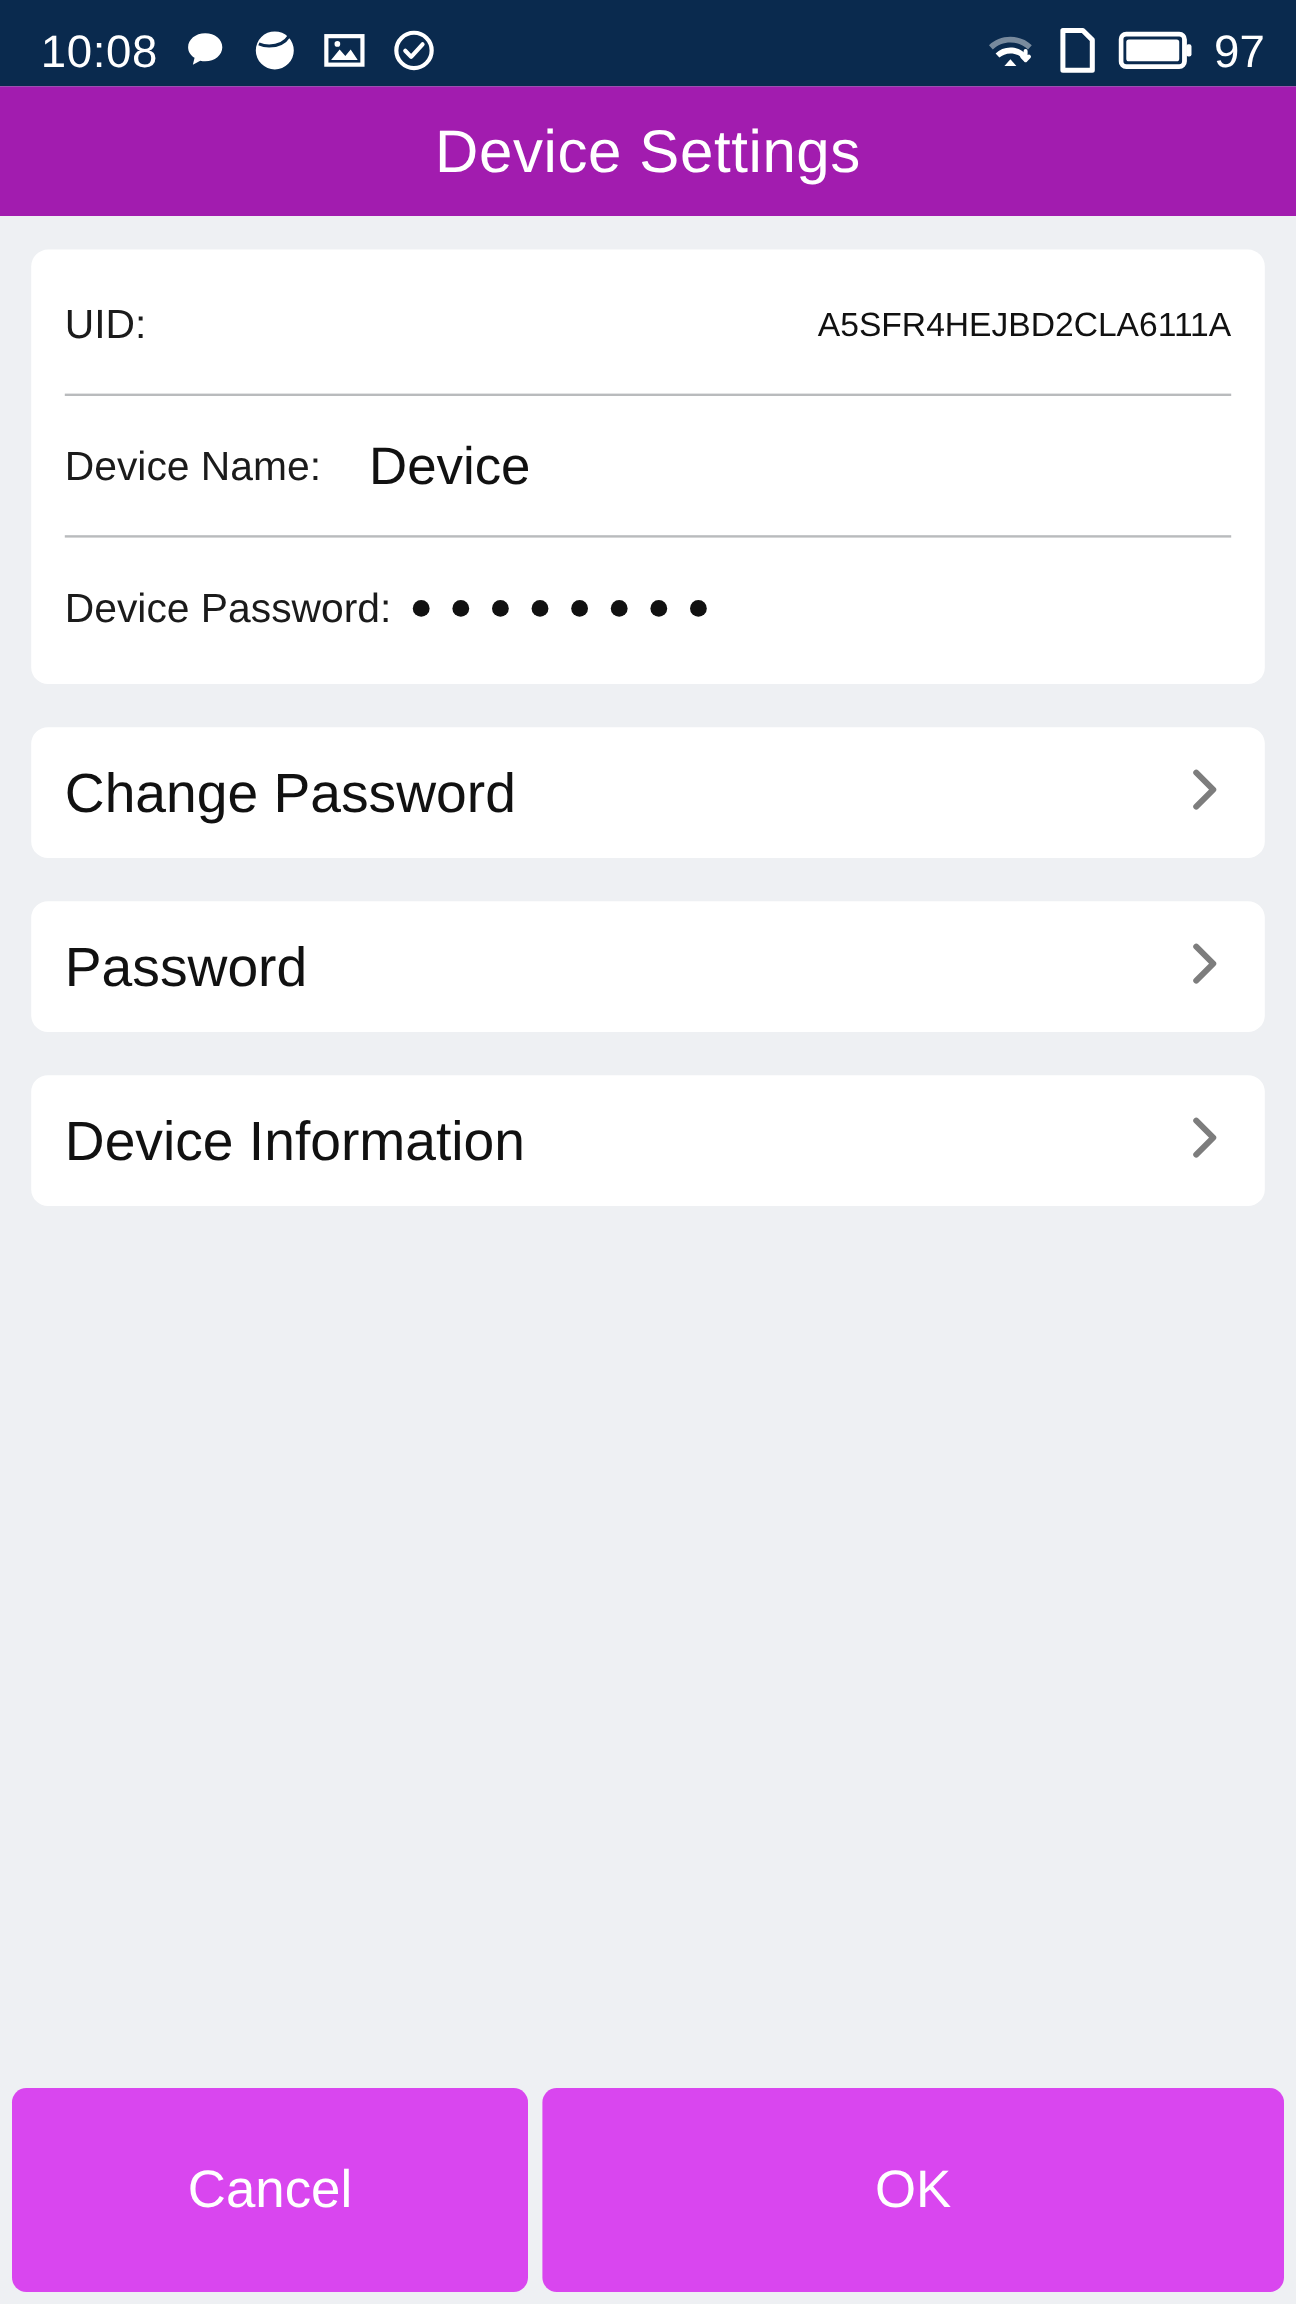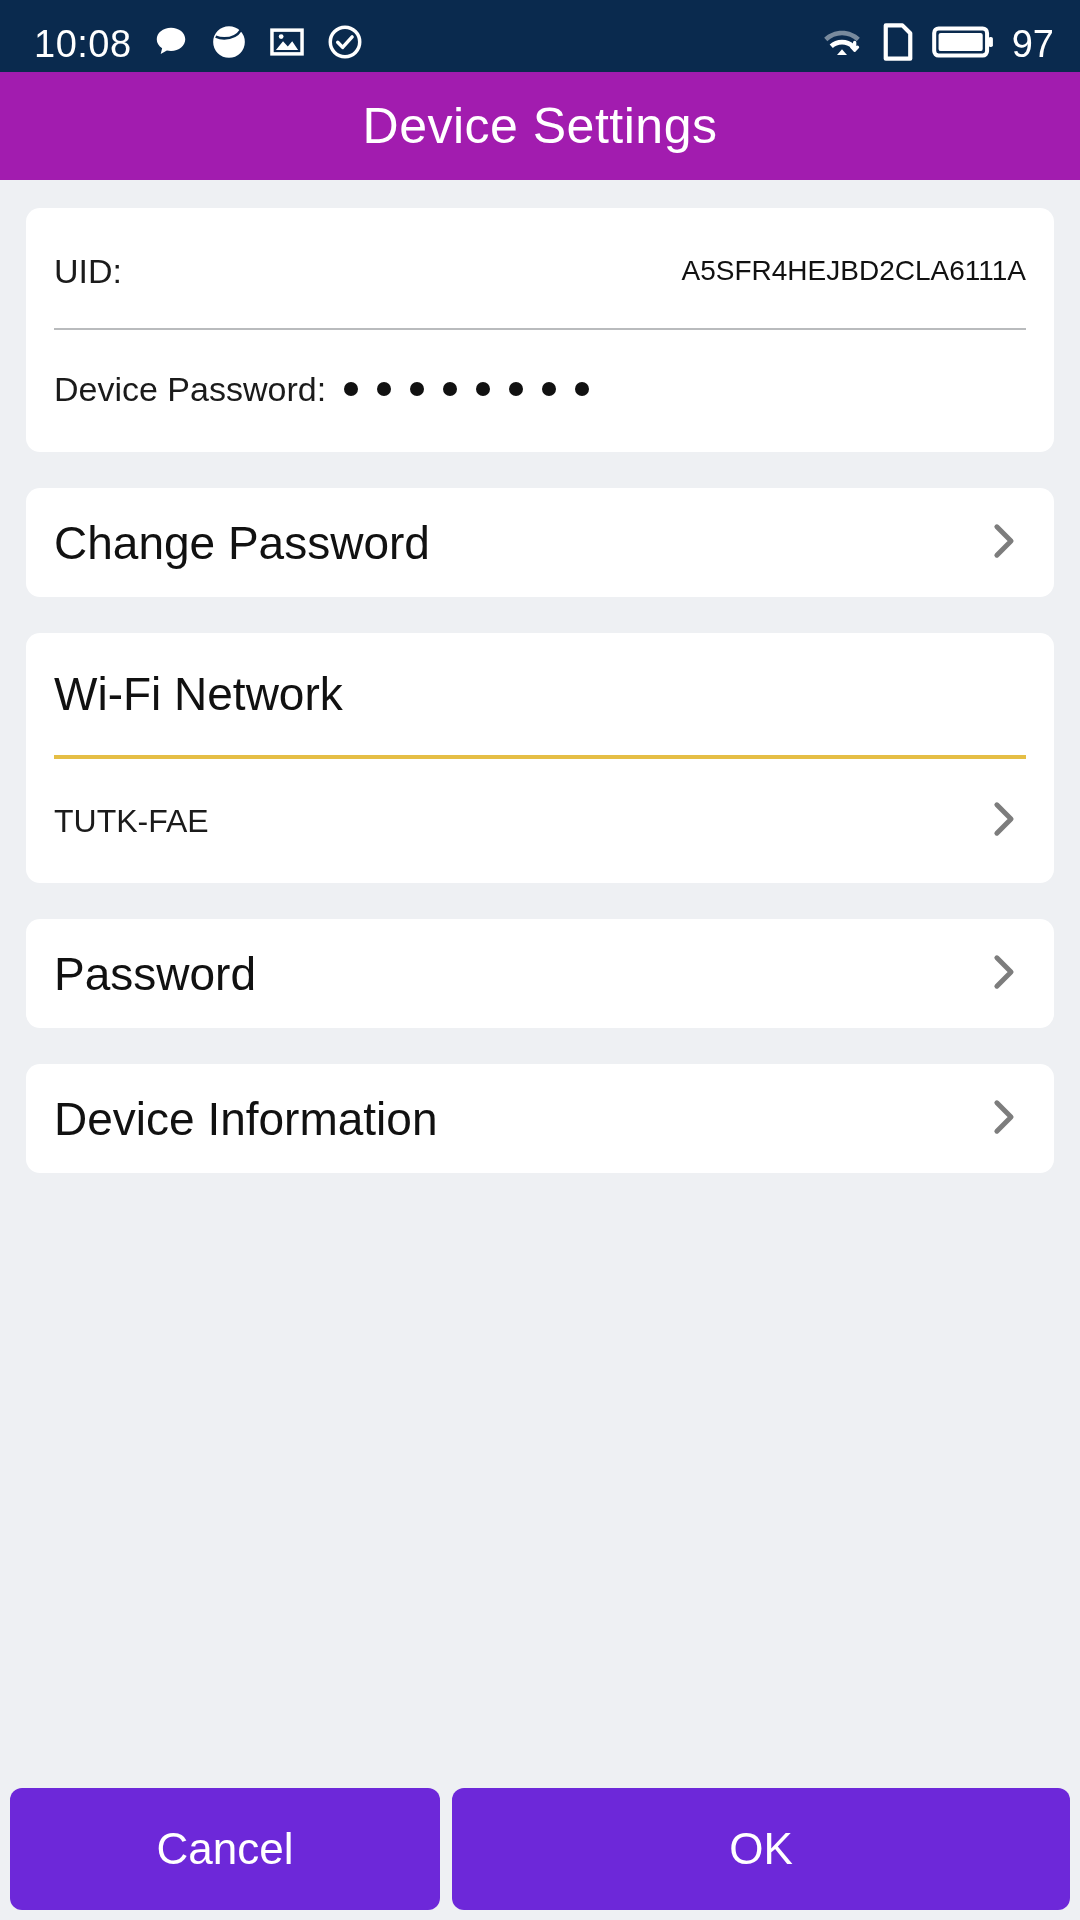--- a/index.html
+++ b/index.html
@@ -187,22 +187,22 @@
   
   .buttonbar {
     flex: 0 0 auto;
     display: flex;
     gap: 12px;
     padding: 8px 10px 10px 10px;
     box-sizing: border-box;
     background: #eef0f3;
   }
   .btn {
-    height: 122px;
-    background: #6d28d9;
+    height: 170px;
+    background: #d946ef;
     border-radius: 12px;
     color: #ffffff;
     font-size: 44px;
     font-family: "Liberation Sans", sans-serif;
     border: none;
     display: flex;
     align-items: center;
     justify-content: center;
     cursor: pointer;
     padding: 0;
@@ -282,20 +282,24 @@
 
   <div class="content">
 
     <div class="card info-card">
 
       <div class="info-row with-divider">
         <span class="info-label">UID:</span>
         <span class="info-value">A5SFR4HEJBD2CLA6111A</span>
       </div>
 
+      <div class="info-row with-divider">
+        <span class="info-label">Device Name:</span>
+        <span class="info-value left-align">Device</span>
+      </div>
 
       <div class="info-row">
         <span class="info-label">Device Password:</span>
         <span class="dots">
           <i class="dot"></i>
           <i class="dot"></i>
           <i class="dot"></i>
           <i class="dot"></i>
           <i class="dot"></i>
           <i class="dot"></i>
@@ -307,34 +311,20 @@
 
     <div class="card nav-card">
       <span class="nav-label">Change Password</span>
       <span class="chev">
         <svg width="46" height="46" viewBox="0 0 24 24">
           <path d="M8.8 4.6L16.2 12l-7.4 7.4" fill="none" stroke="#7d7d7d" stroke-width="2.6" stroke-linecap="round" stroke-linejoin="round"></path>
         </svg>
       </span>
     </div>
 
-    <div class="card wifi-card">
-      <div class="wifi-head">
-        <span class="wifi-head-label">Wi-Fi Network</span>
-      </div>
-      <div class="wifi-divider"></div>
-      <div class="wifi-row">
-        <span class="wifi-ssid">TUTK-FAE</span>
-        <span class="chev">
-          <svg width="46" height="46" viewBox="0 0 24 24">
-            <path d="M8.8 4.6L16.2 12l-7.4 7.4" fill="none" stroke="#7d7d7d" stroke-width="2.6" stroke-linecap="round" stroke-linejoin="round"></path>
-          </svg>
-        </span>
-      </div>
-    </div>
 
     <div class="card nav-card">
       <span class="nav-label">Password</span>
       <span class="chev">
         <svg width="46" height="46" viewBox="0 0 24 24">
           <path d="M8.8 4.6L16.2 12l-7.4 7.4" fill="none" stroke="#7d7d7d" stroke-width="2.6" stroke-linecap="round" stroke-linejoin="round"></path>
         </svg>
       </span>
     </div>
 

